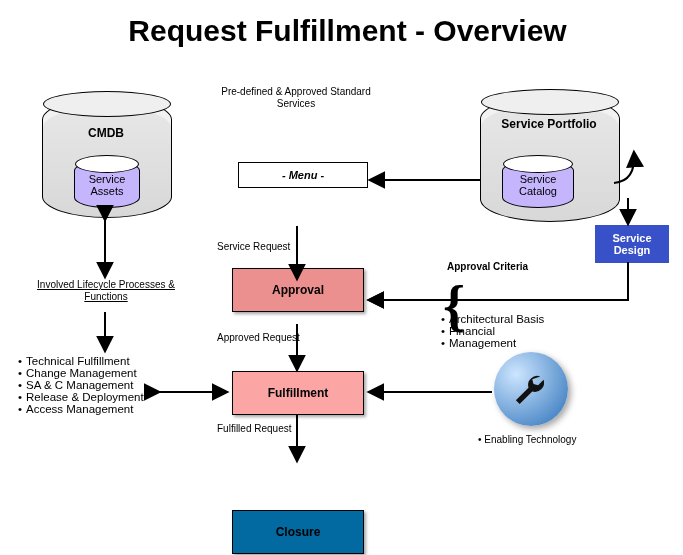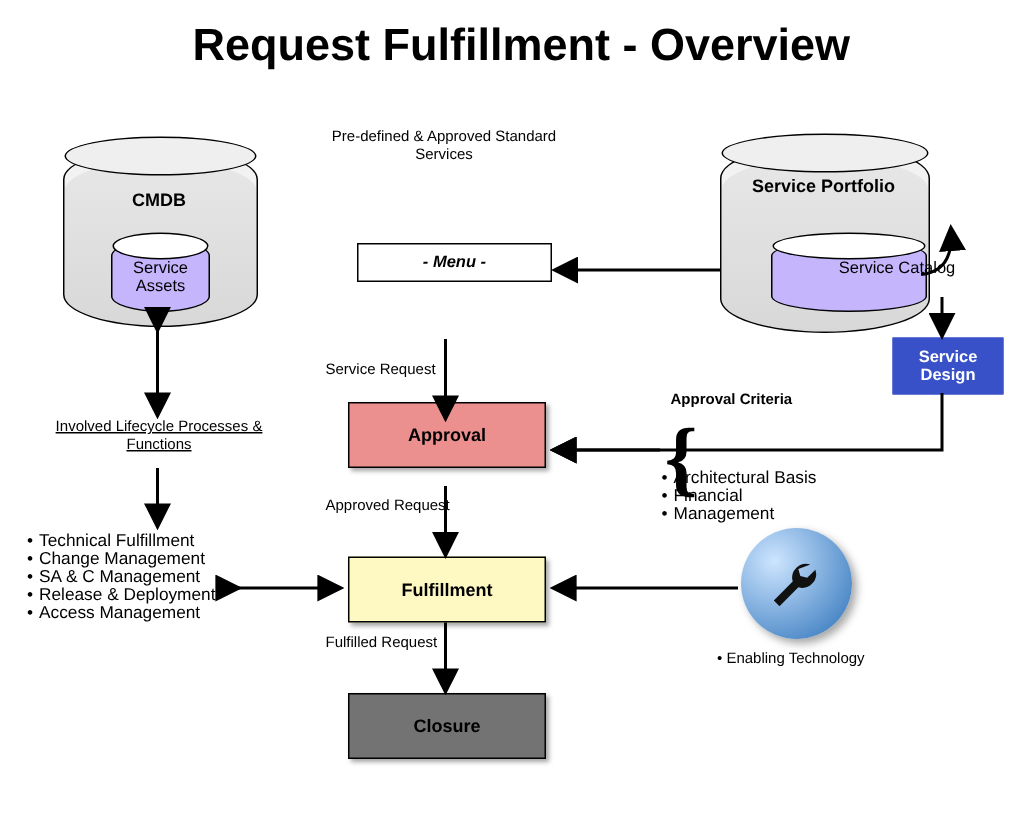--- a/index.html
+++ b/index.html
@@ -11,22 +11,22 @@
   .cyl-inner{position:absolute;border:1px solid #000;border-radius:50%/22%;background:#c4b5fd;}
   .cyl-inner-top{position:absolute;left:0;right:0;top:-6px;height:16px;border:1px solid #000;border-radius:50%;background:#fff;}
   .cyl-label{position:absolute;width:100%;text-align:center;font-weight:bold;font-size:12px;}
   .cyl-inner-label{position:absolute;width:100%;text-align:center;font-size:11px;}
   .menu-box{position:absolute;border:1.5px solid #000;background:#fff;padding:6px 10px;width:108px;}
   .menu-title{text-align:center;font-weight:bold;font-style:italic;font-size:11px;}
   .menu-list{list-style:disc;margin:4px 0 0 14px;padding:0;font-size:8.5px;color:#555;}
   .menu-list li{margin:0;line-height:1.2;}
   .process-box{position:absolute;border:1.5px solid #000;text-align:center;font-weight:bold;display:flex;align-items:center;justify-content:center;width:130px;height:42px;font-size:12px;box-shadow:2px 2px 3px rgba(0,0,0,.35);}
   .box-approval{background:#ec8f8f;}
-  .box-fulfill{background:#fef9c3;}
-  .box-closure{background:#737373;}
+  .box-fulfill{background:#fca5a5;}
+  .box-closure{background:#0369a1;margin-top:48px;}
   .sd-box{position:absolute;background:#3850c8;color:#fff;font-weight:bold;text-align:center;width:68px;padding:6px 2px;font-size:11px;border:1px solid #3850c8;}
   .small-label{position:absolute;font-size:10px;}
   .bold-label{font-weight:bold;}
   .center{text-align:center;}
   .bullets{position:absolute;font-size:11.5px;}
   .bullets ul{list-style:none;margin:0;padding:0;}
   .bullets li::before{content:"•";margin-right:4px;}
   .brack{position:absolute;font-size:56px;font-weight:bold;line-height:0;font-family:Georgia,serif;}
   .wrench-circle{position:absolute;width:74px;height:74px;border-radius:50%;background:radial-gradient(circle at 30% 30%,#cde5ff,#2a70b8);display:flex;align-items:center;justify-content:center;box-shadow:3px 3px 6px rgba(0,0,0,.35);}
   .wrench-circle svg{width:42px;height:42px;}
@@ -47,21 +47,21 @@
       <div class="cyl-inner-top"></div>
       <div class="cyl-inner-label" style="top:12px;line-height:1.1;">Service Assets</div>
     </div>
   </div>
 
   <div class="cylinder" style="left:480px;top:96px;width:138px;height:124px;">
     <div class="cyl-outer" style="width:138px;height:124px;position:relative;">
       <div class="cyl-top"></div>
     </div>
     <div class="cyl-label" style="top:22px;line-height:1.15;">Service Portfolio</div>
-    <div class="cyl-inner" style="left:34px;top:64px;width:70px;height:46px;padding-left:32px;">
+    <div class="cyl-inner" style="left:22px;top:64px;width:70px;height:46px;">
       <div class="cyl-inner-top"></div>
       <div class="cyl-inner-label" style="top:12px;line-height:1.1;">Service Catalog</div>
     </div>
   </div>
 
   <div class="sd-box" style="left:595px;top:225px;">Service Design</div>
 
   <div class="small-label center" style="left:216px;top:86px;width:160px;line-height:1.2;">Pre-defined &amp; Approved Standard Services</div>
 
   <div class="menu-box" style="left:238px;top:118px;margin-top:44px;">

